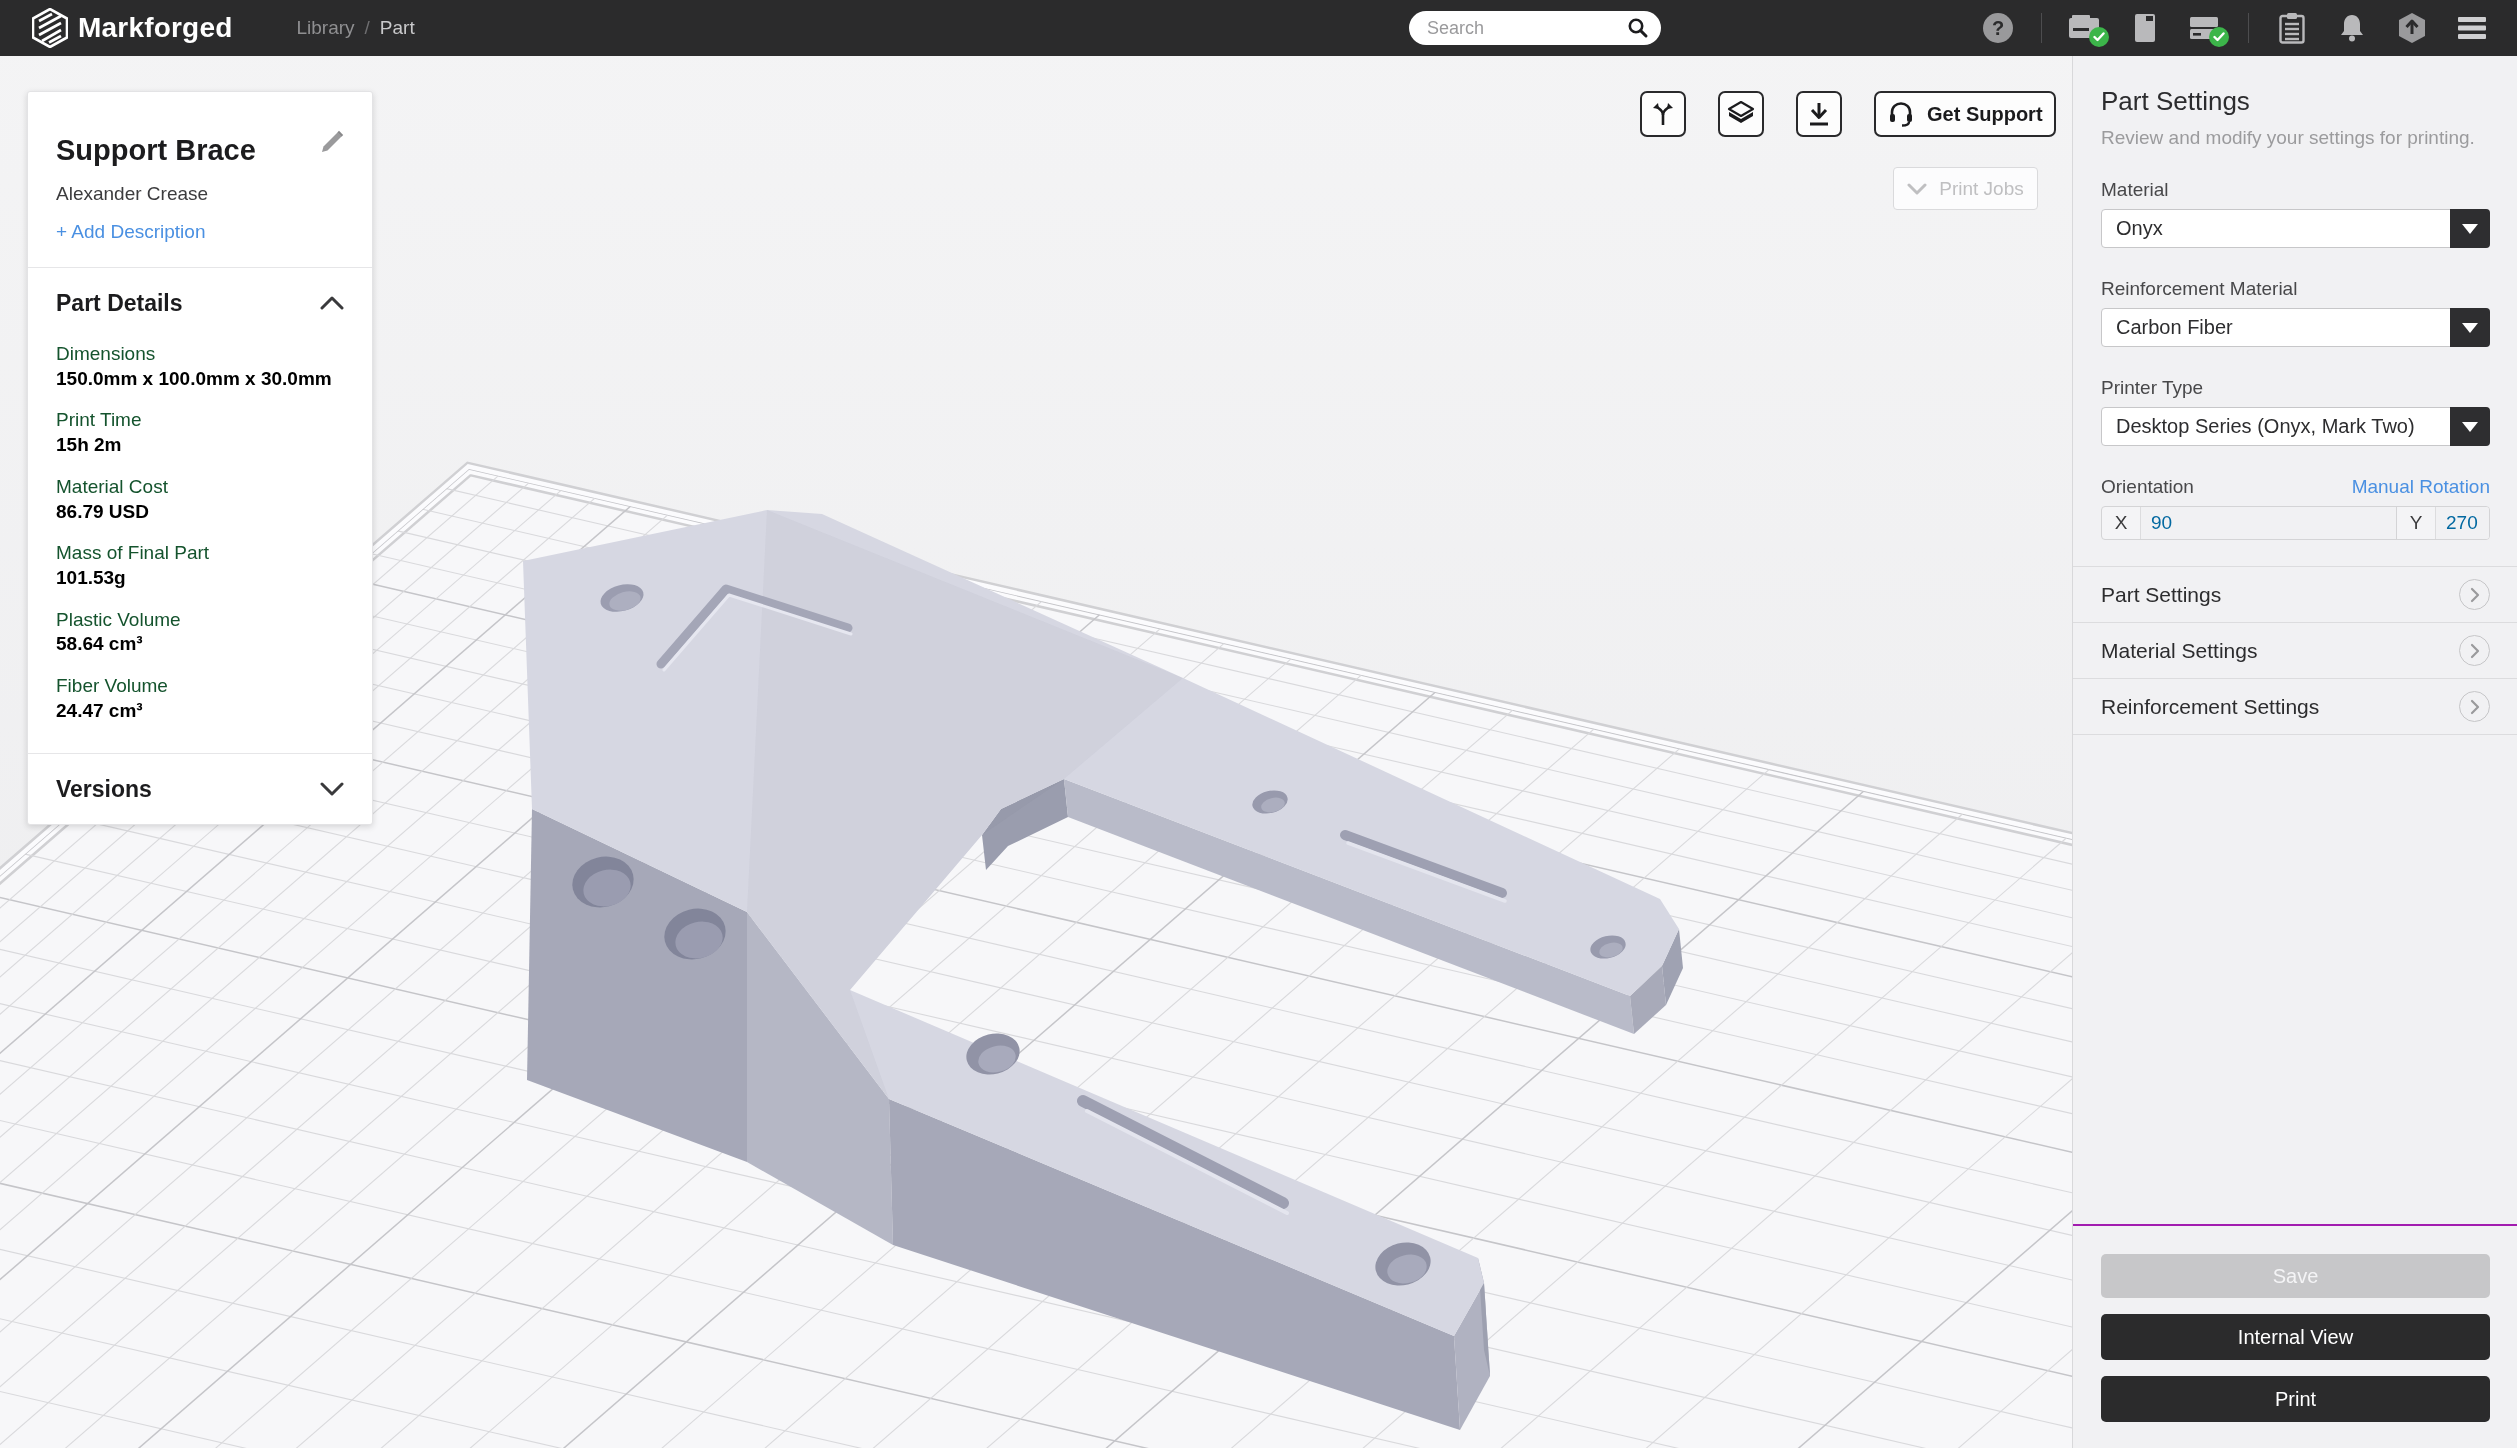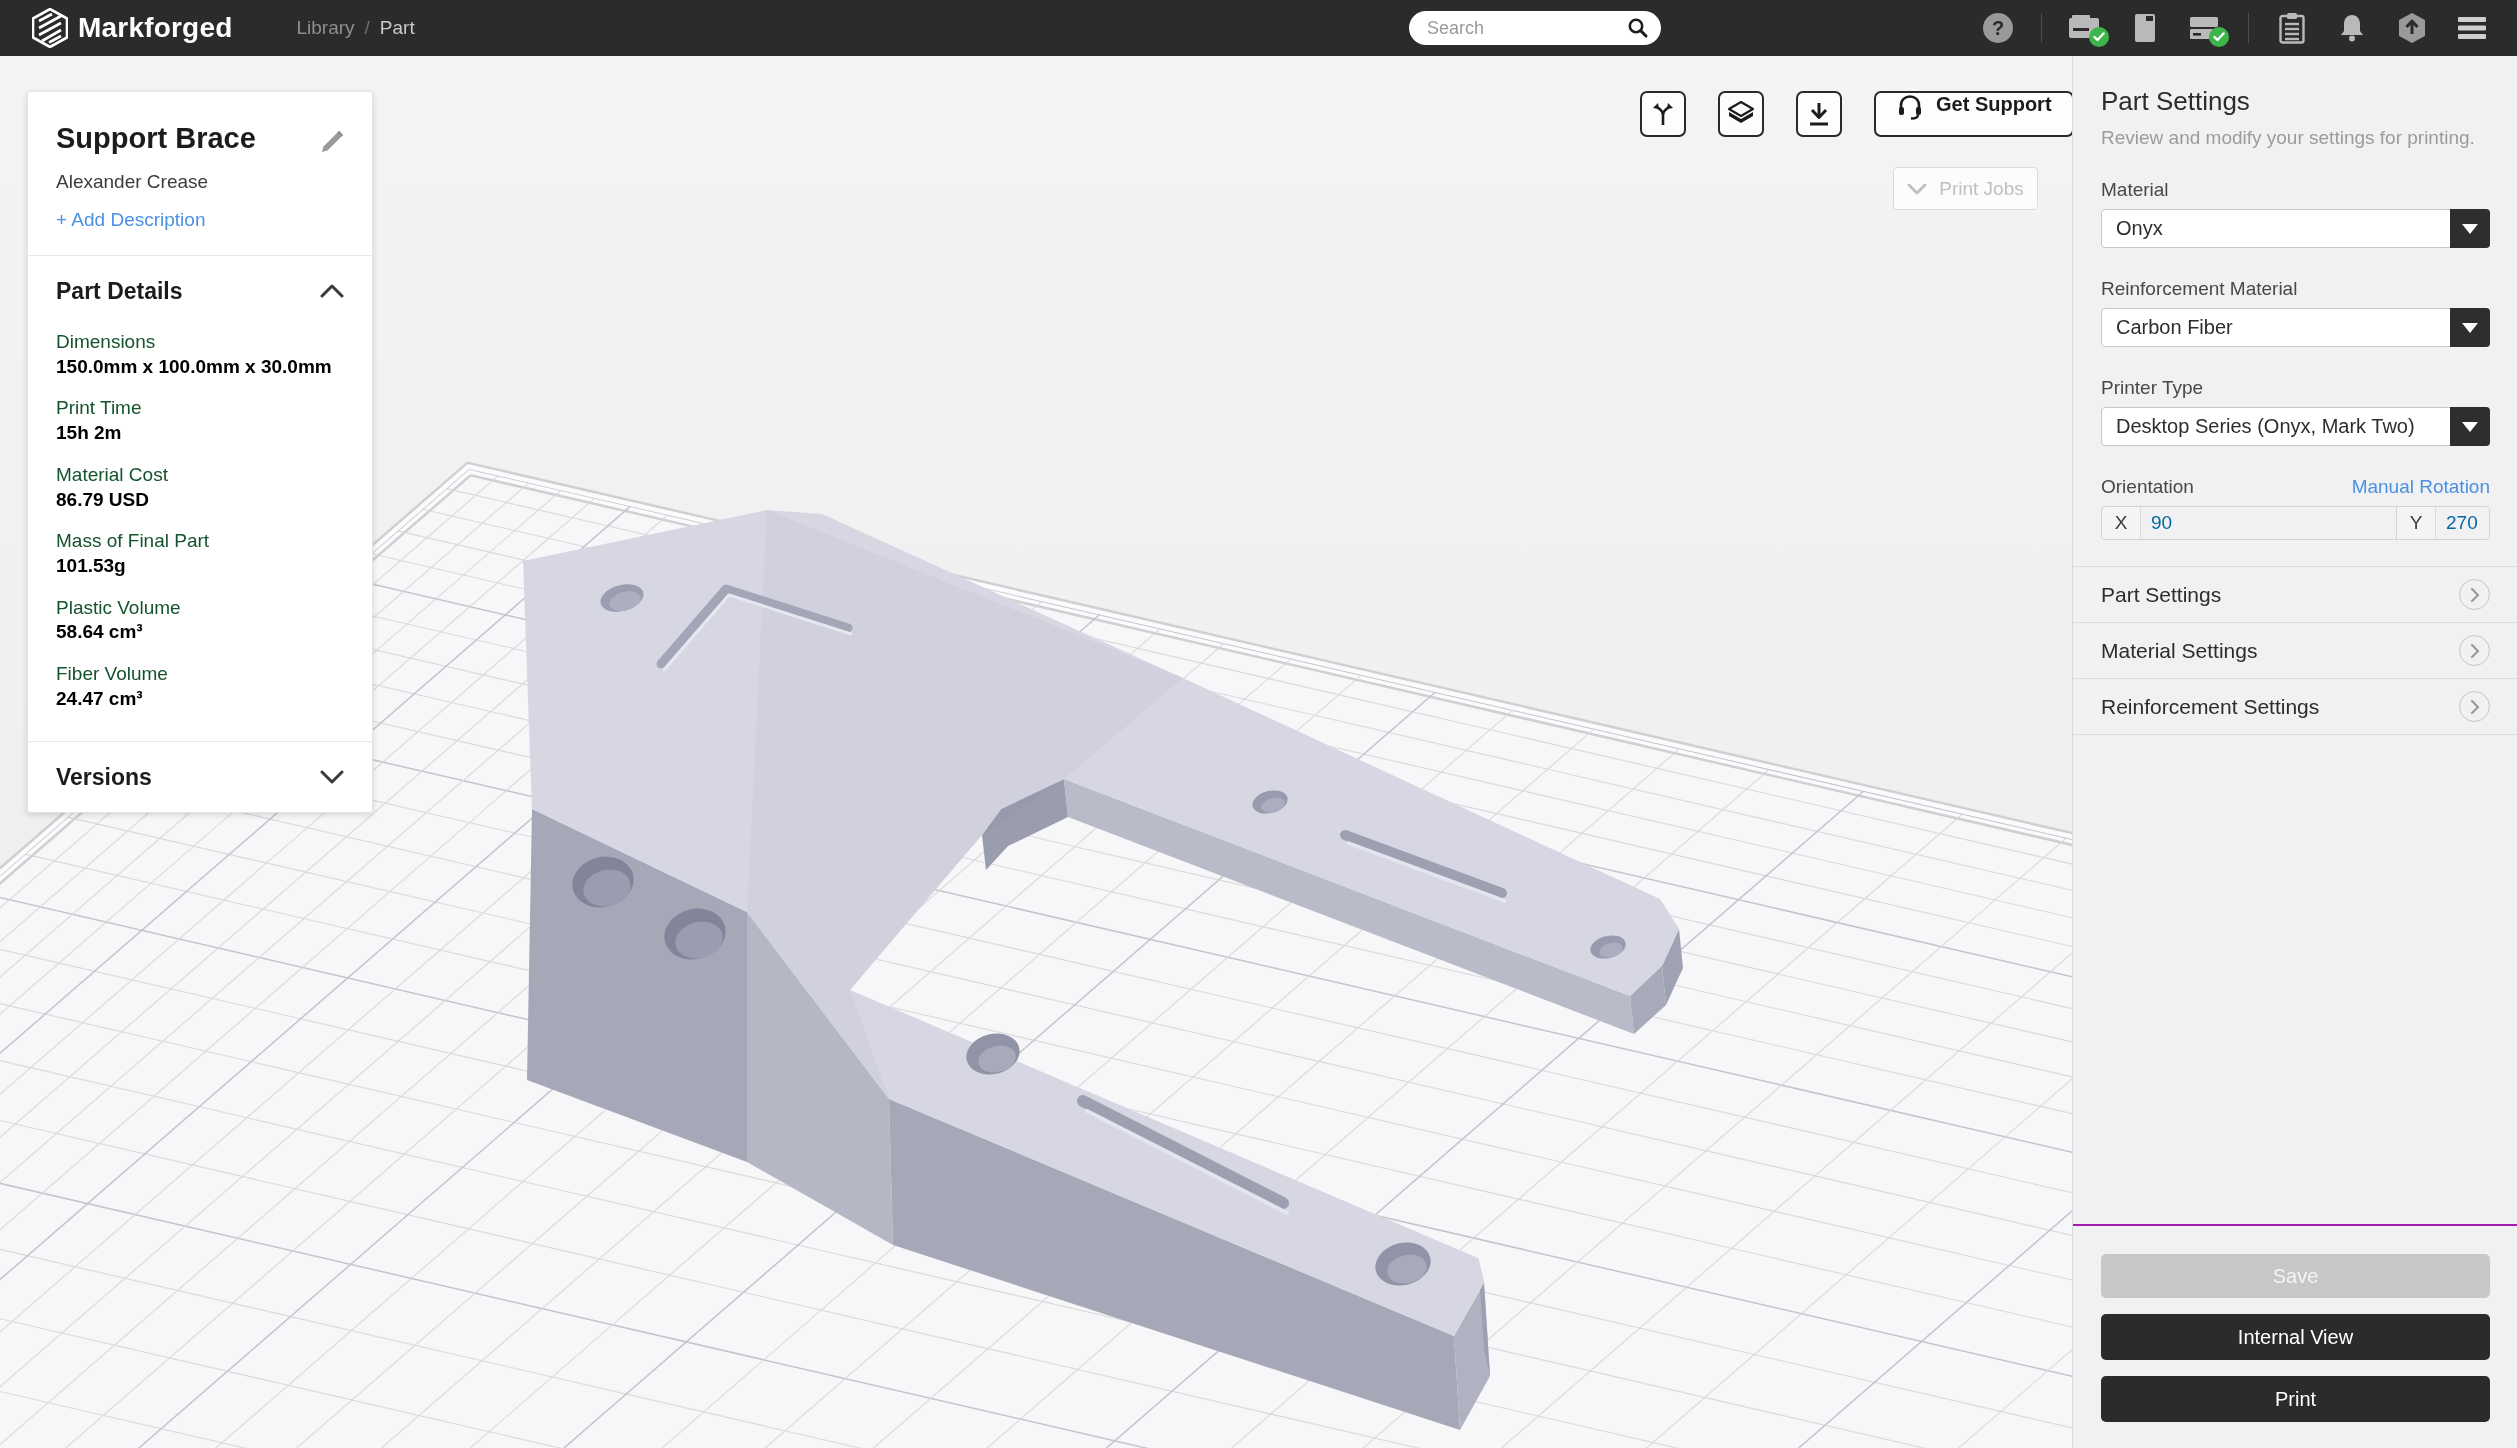--- a/index.html
+++ b/index.html
@@ -29,39 +29,39 @@
   .nav-ic { width:34px; height:34px; display:flex; align-items:center; justify-content:center; cursor:pointer; position:relative; }
   .nav-divider { width:1px; height:30px; background:#4d4d4f; }
   .badge { position:absolute; right:-7px; bottom:-2px; width:20px; height:20px; border-radius:50%;
            background:#3cb54a; display:flex; align-items:center; justify-content:center; }
   .help-circle { width:30px; height:30px; border-radius:50%; background:#99999b; color:#2b2b2c;
                  font-size:20px; font-weight:bold; display:flex; align-items:center; justify-content:center; }
 
   
   .part-card { position:absolute; left:27px; top:91px; width:346px; background:#ffffff; z-index:20;
                border:1px solid #e3e3e5; border-radius:3px; box-shadow:0 2px 6px rgba(0,0,0,.14); }
-  .card-head { padding:30px 28px 24px 28px; position:relative; }
+  .card-head { padding:42px 28px 24px 28px; position:relative; }
   .card-title { font-size:29px; font-weight:bold; color:#1c1c1e; }
   .card-author { font-size:19px; color:#3c3c3e; margin-top:16px; }
   .card-adddesc { font-size:19px; color:#4a90e2; margin-top:16px; cursor:pointer; display:inline-block; }
   .pencil { position:absolute; right:26px; top:36px; cursor:pointer; }
   .card-divider { height:1px; background:#e6e6e8; }
   .section-row { display:flex; align-items:center; justify-content:space-between; padding:0 28px; height:70px; cursor:pointer; }
   .section-title { font-size:23px; font-weight:bold; color:#1c1c1e; }
   .details-body { padding:4px 28px 30px 28px; }
   .detail-item { margin-bottom:17px; }
   .detail-label { font-size:19px; color:#14532d; line-height:1.25; }
   .detail-value { font-size:19px; font-weight:bold; color:#000000; line-height:1.35; }
 
   
   .vp-toolbar { position:absolute; top:91px; left:1640px; z-index:20; display:flex; gap:32px; align-items:flex-start; }
   .icon-btn { width:46px; height:46px; background:#fdfdfd; border:2px solid #29292b; border-radius:7px;
               display:flex; align-items:center; justify-content:center; cursor:pointer; }
-  .support-btn { height:46px; background:#fdfdfd; border:2px solid #29292b; border-radius:7px; padding:0 20px;
-                 display:flex; align-items:flex-start; gap:12px; cursor:pointer; }
+  .support-btn { height:46px; background:#fdfdfd; border:2px solid #29292b; border-radius:7px; padding:0 11px;
+                 display:flex; align-items:center; gap:12px; cursor:pointer; }
   .support-label { font-size:20px; font-weight:bold; color:#1b1b1d; }
   .printjobs-btn { position:absolute; top:167px; left:1893px; width:145px; height:43px; z-index:20;
                    background:#fcfcfd; border:1px solid #dadadc; border-radius:4px; display:flex;
                    align-items:center; justify-content:center; gap:12px; color:#bfbfc1; cursor:default; }
   .printjobs-label { font-size:19px; color:#bfbfc1; }
 
   
   .panel { position:absolute; right:0; top:56px; width:445px; height:1392px; background:#f1f1f3;
            border-left:1px solid #d8d8da; z-index:30; }
   .panel-inner { padding:0 27px 0 28px; }

